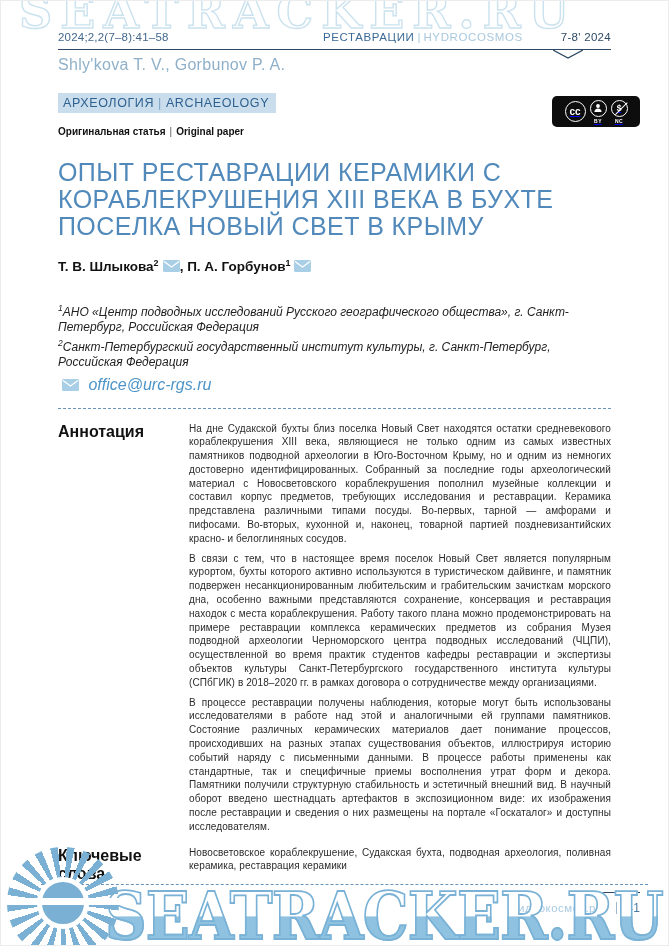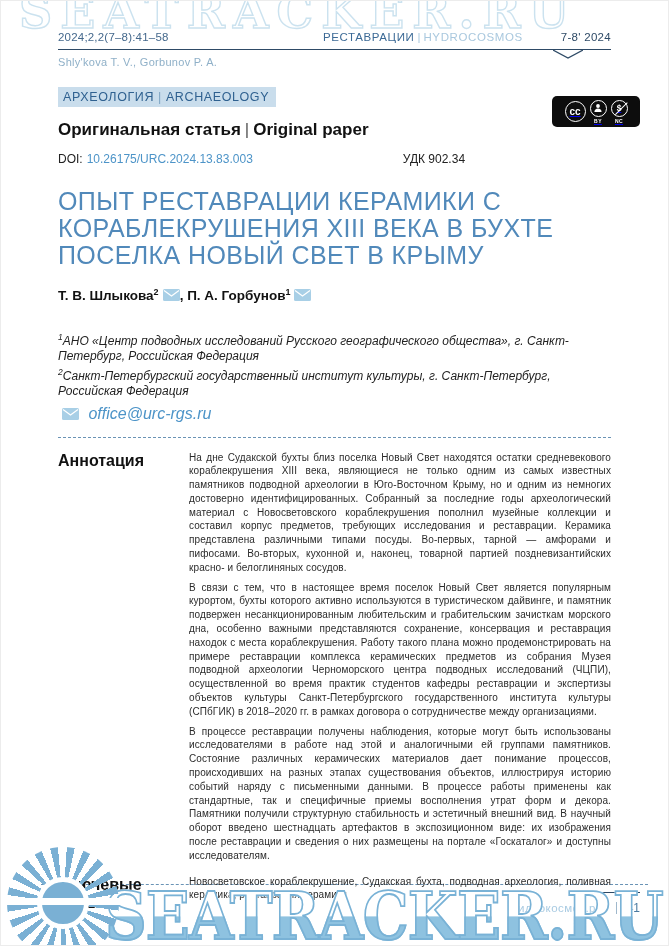--- a/index.html
+++ b/index.html
@@ -16,27 +16,27 @@
   
   .hdr-row { display:flex; justify-content:space-between; align-items:baseline; font-size:11.5px;gap:24px; }
   .hdr-cit { color:#44688c; letter-spacing:.2px; }
   .hdr-right { display:flex; gap:38px; align-items:baseline; }
   .journal-ru { color:#3c6a96; letter-spacing:.6px; }
   .journal-div { color:#a9c8de; padding:0 3px; }
   .journal-en { color:#a9c8de; letter-spacing:.6px; }
   .hdr-issue { color:#2e4a66; letter-spacing:.3px; }
   .hdr-rule { position:relative; border-top:1.3px solid #2e4a66; margin-top:6px; }
   .hdr-rule svg { position:absolute; right:28px; top:-1px; }
-  .translit { margin-top:6px; font-size:11px; color:#8fb0c8; letter-spacing:.3px; }
+  .translit { margin-top:6px; font-size:16px; color:#8fb0c8; letter-spacing:.3px; }
 
   
   .section-badge { display:inline-block; margin-top:19px; background:#c9ddec; color:#2f6190;
     font-size:12.5px; letter-spacing:.6px; padding:3px 7px 3px 5px; }
   .section-badge .bar { color:#7fa6c5; padding:0 4px; }
-  .article-type { margin-top:13px; font-size:17px; font-weight:bold; color:#111; }
+  .article-type { margin-top:13px; font-size:10px; font-weight:bold; color:#111; }
   .article-type .bar { font-weight:normal; color:#555; padding:0 4px; }
   .doi-row { margin-top:12px; font-size:12px; display:flex; }
   .doi-label { color:#222; }
   .doi-link { color:#4d94c8; text-decoration:none; margin-left:4px; }
   .udk { margin-left:150px; color:#222; }
 
   .cc-badge { position:absolute; top:95px; right:28px; background:#0d0d0d; border-radius:5px;
     width:88px; height:31px; display:flex; align-items:center; justify-content:center; gap:4px; padding:2px 6px; }
   .cc-item { display:flex; flex-direction:column; align-items:center; }
   .cc-circle { width:17px; height:17px; border:1.6px solid #fff; border-radius:50%;
@@ -123,25 +123,20 @@
     <div>
       <span class="section-badge">
         <span>АРХЕОЛОГИЯ</span><span class="bar">|</span><span>ARCHAEOLOGY</span>
       </span>
     </div>
 
     <div class="article-type">
       <span>Оригинальная статья</span><span class="bar">|</span><span>Original paper</span>
     </div>
 
-    <div class="doi-row">
-      <span class="doi-label">DOI:</span>
-      <a href="#" class="doi-link">10.26175/URC.2024.13.83.003</a>
-      <span class="udk">УДК 902.34</span>
-    </div>
 
     <a href="#" class="cc-badge">
       <span class="cc-item">
         <span class="cc-circle cc-big">cc</span>
       </span>
       <span class="cc-item">
         <span class="cc-circle">
           <svg width="10" height="10" viewBox="0 0 10 10" fill="#fff">
             <circle cx="5" cy="3" r="1.9"></circle>
             <path d="M1.4 9 C1.4 6.6 3 5.4 5 5.4 S8.6 6.6 8.6 9 Z"></path>

